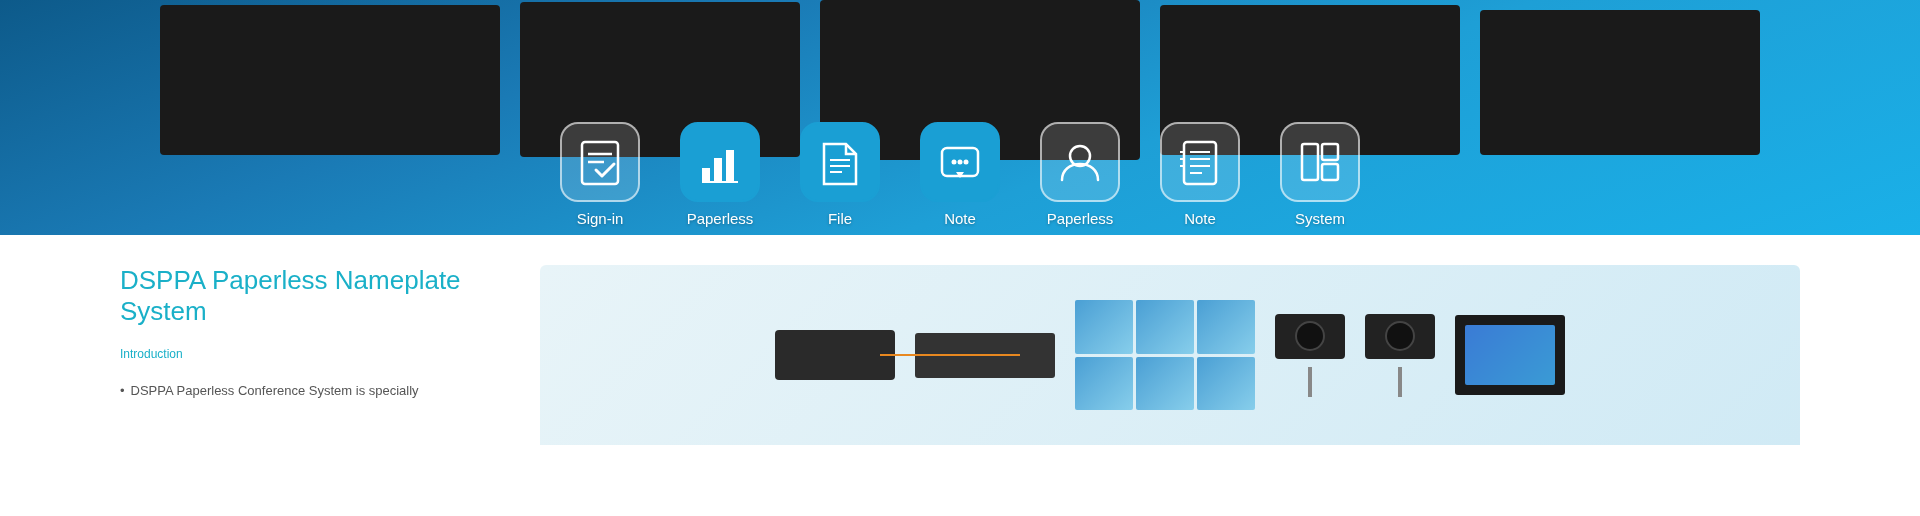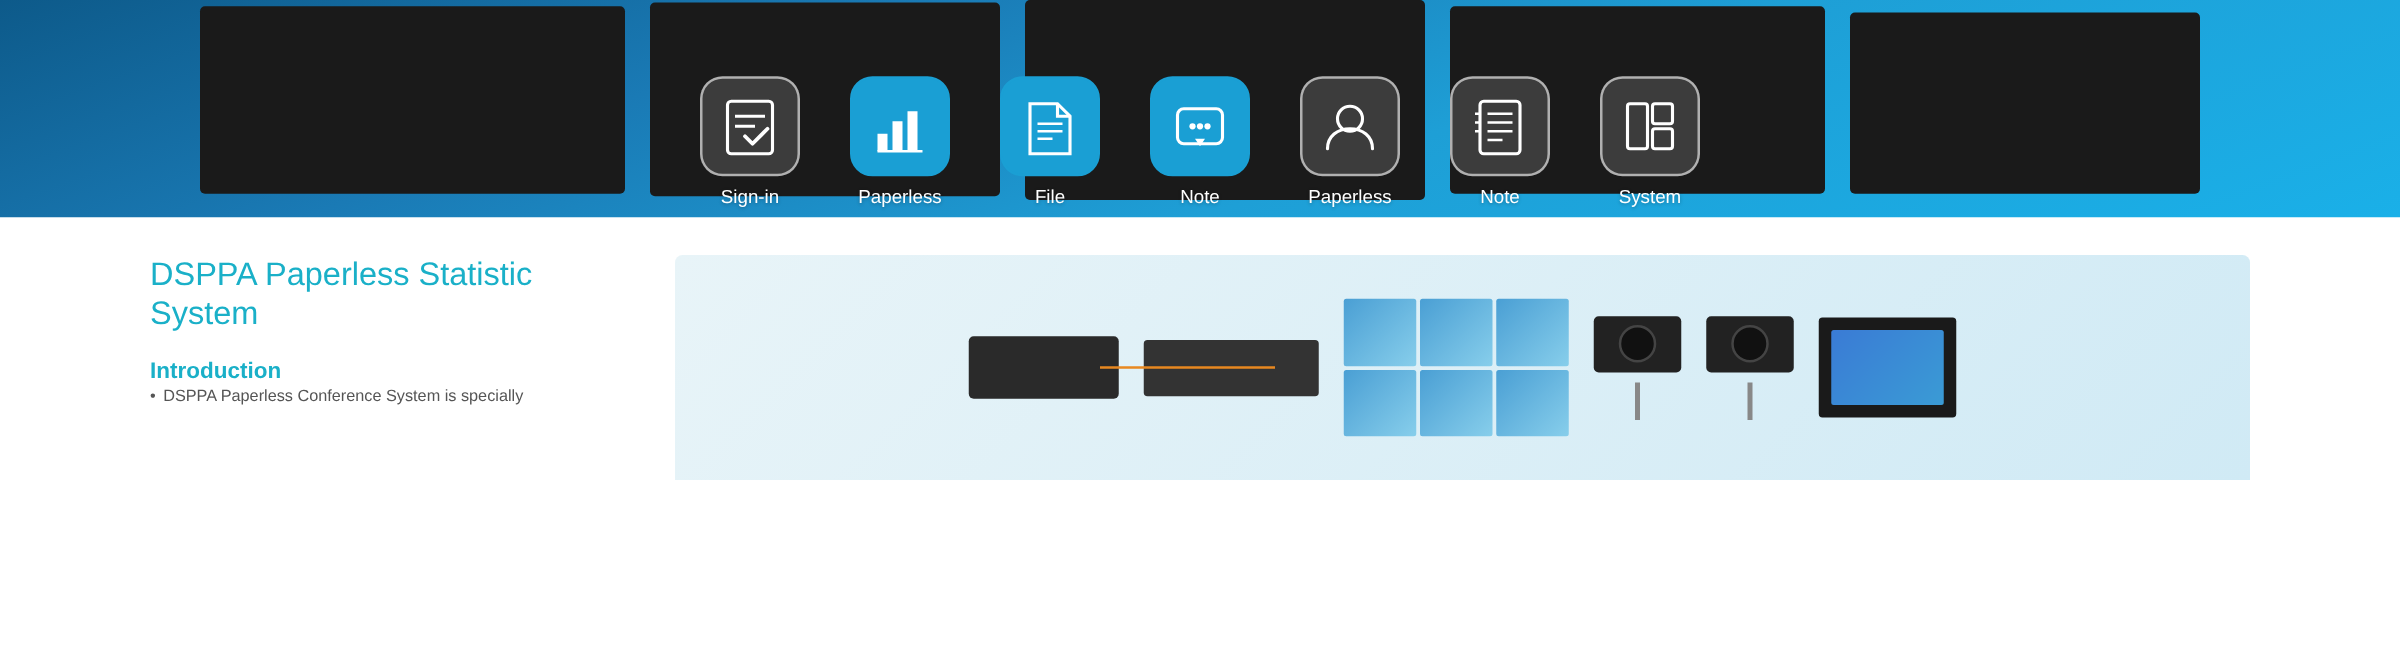--- a/index.html
+++ b/index.html
@@ -2,21 +2,21 @@
 <html><head>
   <meta charset="utf-8">
   <style>
     * { margin: 0; padding: 0; box-sizing: border-box; }
     body { font-family: Arial, sans-serif; background: #fff; width: 1920px; }
 
     
     .banner {
       position: relative;
       width: 1920px;
-      height: 174px;
+      height: 235px;
       background: linear-gradient(180deg, #1a6fa8 0%, #1a8fc4 40%, #1a9fd4 70%, #ffffff 100%);
       overflow: hidden;
       display: flex;
       align-items: flex-end;
       justify-content: center;
       padding-bottom: 8px;
     }
 
     .banner-bg {
       position: absolute;
@@ -113,23 +113,23 @@
 
     .section-title {
       color: #1ab0c8;
       font-size: 26px;
       font-weight: 400;
       margin-bottom: 20px;
     }
 
     .intro-heading {
       color: #1ab0c8;
-      font-size: 18px;
-      font-weight: 700;
-      margin-bottom: 0;
+      font-size: 12px;
+      font-weight: 400;
+      margin-bottom: 20px;
     }
 
     .intro-text {
       color: #555;
       font-size: 13px;
       line-height: 1.6;
       display: flex;
       gap: 6px;
     }
 
@@ -350,21 +350,21 @@
       </div>
       <span class="icon-label">System</span>
     </div>
 
 
   </div>
 </div>
 
 <div class="bottom-section">
   <div class="left-content">
-    <h2 class="section-title">DSPPA Paperless Statistic System</h2>
+    <h2 class="section-title">DSPPA Paperless Nameplate System</h2>
     <h3 class="intro-heading">Introduction</h3>
     <div class="intro-text">
       <span class="bullet">•</span>
       <span>DSPPA Paperless Conference System is specially</span>
     </div>
   </div>
 
   <div class="right-image">
 
     <div class="equipment-item">

